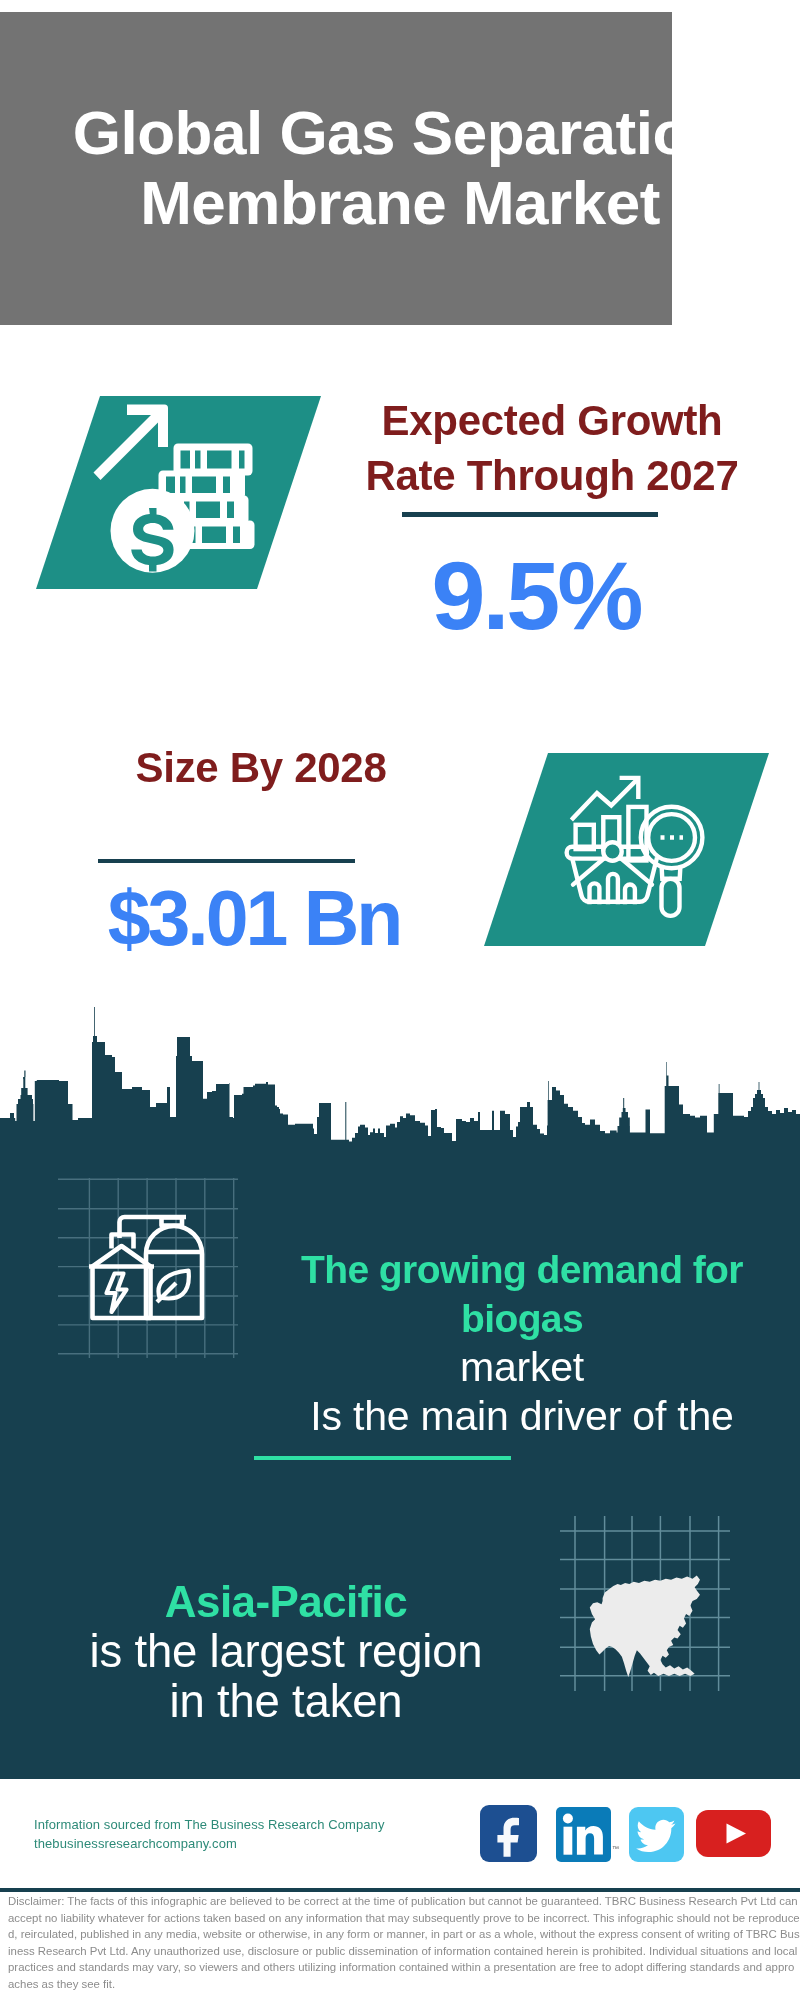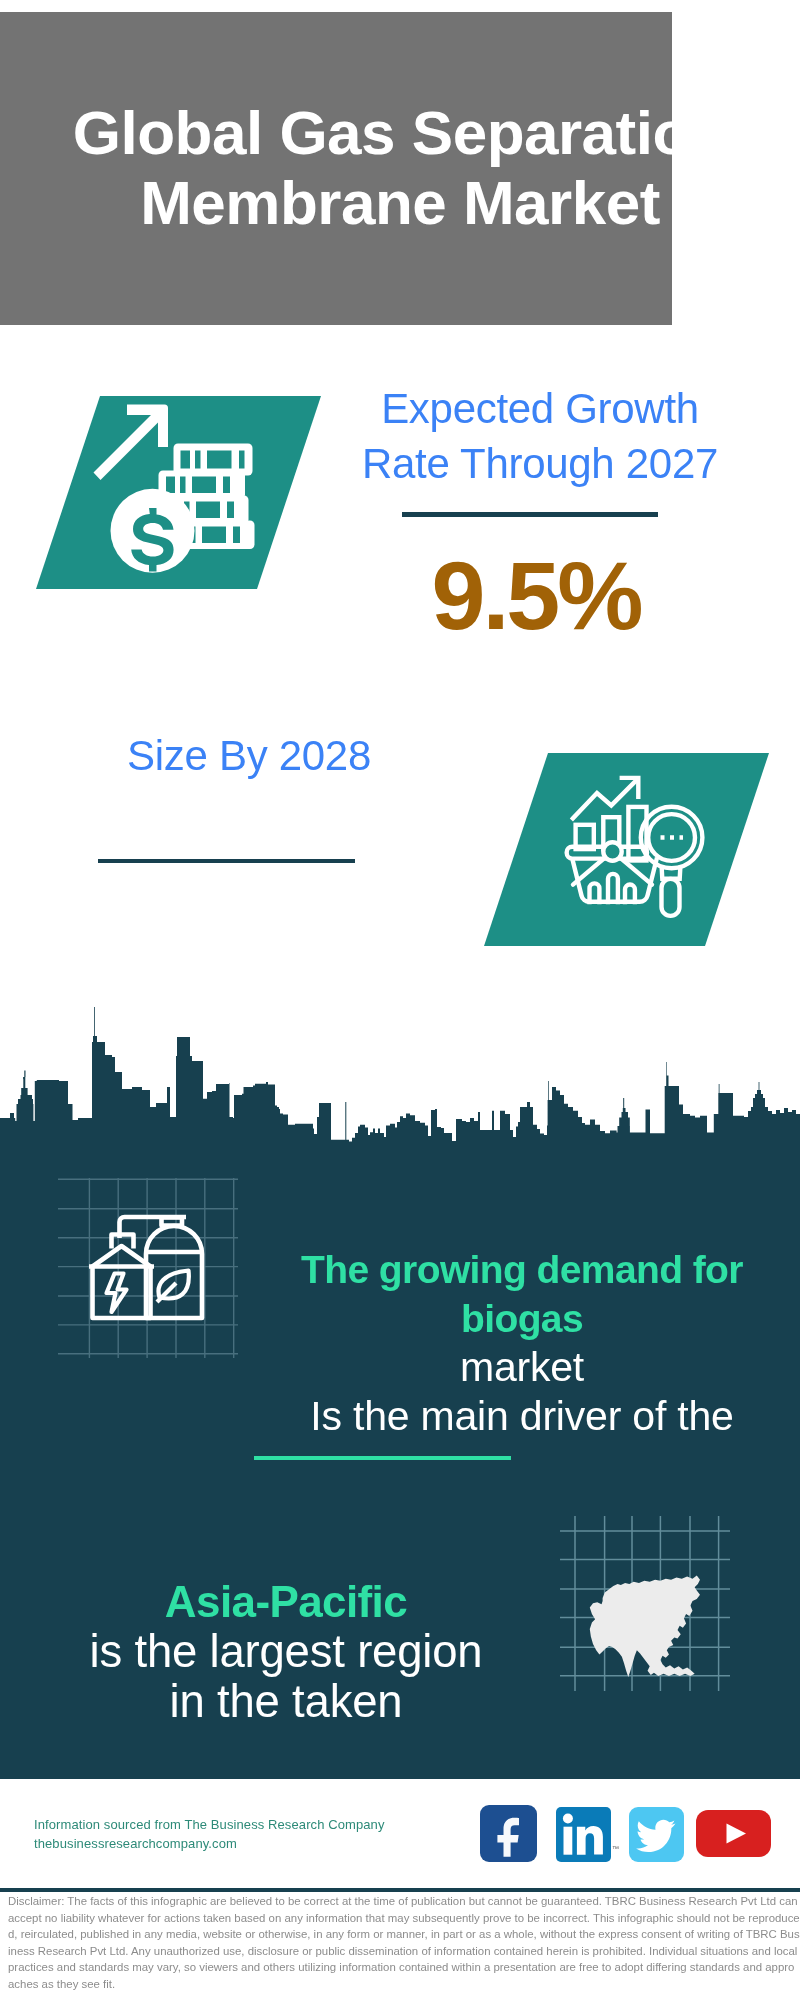--- a/index.html
+++ b/index.html
@@ -5,24 +5,24 @@
   html,body{margin:0;padding:0;}
   body{width:800px;height:2000px;background:#fff;font-family:"Liberation Sans",sans-serif;overflow:hidden;}
   .page{position:relative;width:800px;height:2000px;background:#fff;}
 
   
   .header{position:absolute;left:0;top:0;width:672px;height:313px;background:#737373;margin-top:12px;}
   .header h1{position:absolute;left:0;top:86px;width:800px;margin:0;text-align:center;color:#fff;
              font-size:62px;line-height:70px;font-weight:bold;letter-spacing:-0.5px;}
 
   
-  .stat-label{position:absolute;margin:0;text-align:center;color:#3b82f6;font-size:42px;
-              line-height:55px;font-weight:normal;letter-spacing:-0.3px;}
+  .stat-label{position:absolute;margin:12px;text-align:center;color:#7f1d1d;font-size:42px;
+              line-height:55px;font-weight:bold;letter-spacing:-0.3px;}
   .stat-rule{position:absolute;height:4px;background:#17404f;}
-  .stat-value{position:absolute;margin:0;text-align:center;color:#a16207;font-weight:bold;letter-spacing:-3px;}
+  .stat-value{position:absolute;margin:0;text-align:center;color:#3b82f6;font-weight:bold;letter-spacing:-3px;}
 
   
   .lower{position:absolute;left:0;top:1143px;width:800px;height:636px;background:#17404f;}
   .skyline{position:absolute;left:0;top:1000px;width:800px;height:165px;}
 
   .block-text{position:absolute;margin:0;text-align:center;color:#fff;font-size:41px;line-height:49px;font-weight:400;letter-spacing:-0.2px;}
   .green-head{color:#2fe0a4;font-weight:bold;font-size:39px;letter-spacing:-0.6px;}
   .mid-rule{position:absolute;height:4px;background:#2fe0a4;}
   .src{position:absolute;left:34px;top:1815px;color:#2d8a78;font-size:13px;line-height:19px;letter-spacing:0.1px;}
   .sbtn{position:absolute;display:block;overflow:hidden;}
@@ -96,20 +96,21 @@
     <div>Expected Growth</div>
     <div>Rate Through 2027</div>
   </div>
   <div class="stat-rule" style="left:402px;top:512px;width:256px;height:5px;"></div>
   <div class="stat-value" style="left:316px;top:547px;width:440px;font-size:97px;line-height:97px;">9.5%</div>
 
   <div class="stat-label" style="left:24px;top:730px;width:450px;line-height:52px;">
     <div>Size By 2028</div>
   </div>
   <div class="stat-rule" style="left:98px;top:859px;width:257px;height:4px;"></div>
+  <div class="stat-value" style="left:29px;top:880px;width:450px;font-size:77px;line-height:77px;">$3.01 Bn</div>
 
   <div class="src">
     <div>Information sourced from The Business Research Company</div>
     <div>thebusinessresearchcompany.com</div>
   </div>
 
   <a class="sbtn" style="left:480px;top:1805px;width:57px;height:57px;border-radius:9px;background:#1d4f91;">
     <svg viewBox="0 0 57 57" width="57" height="57">
       <path fill="#f7f9fc" d="M23.5,51.8 V37.6 h-6.1 v-7.6 h6.1 v-6.2 c0,-7 4.1,-11 10.6,-11
          c2.3,0 4.2,0.2 4.9,0.3 v7.1 h-4.1 c-3.2,0 -4.3,1.6 -4.3,4.2 v5.6 h8.1 l-1.1,7.6 h-7 v14.2 Z"></path>

